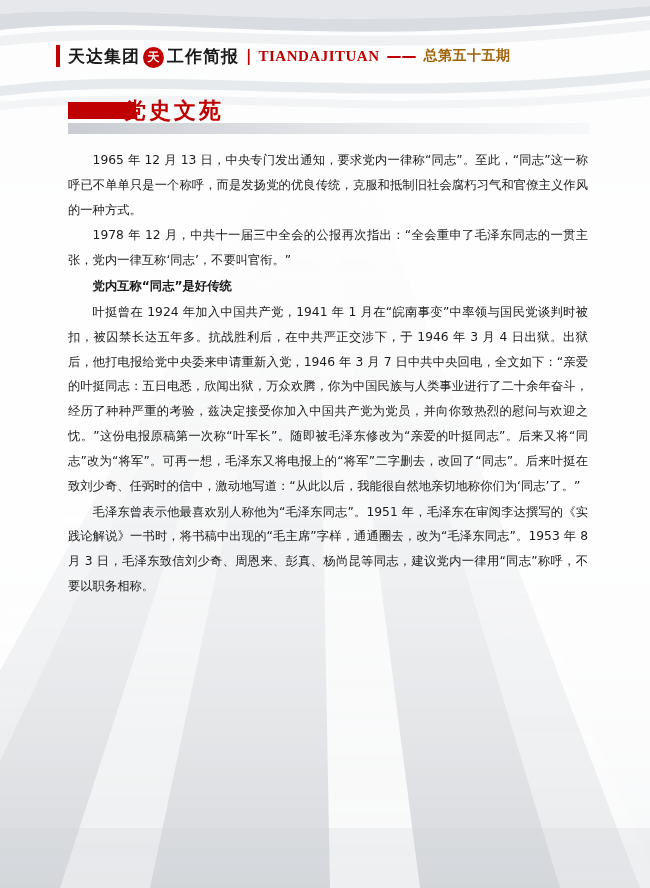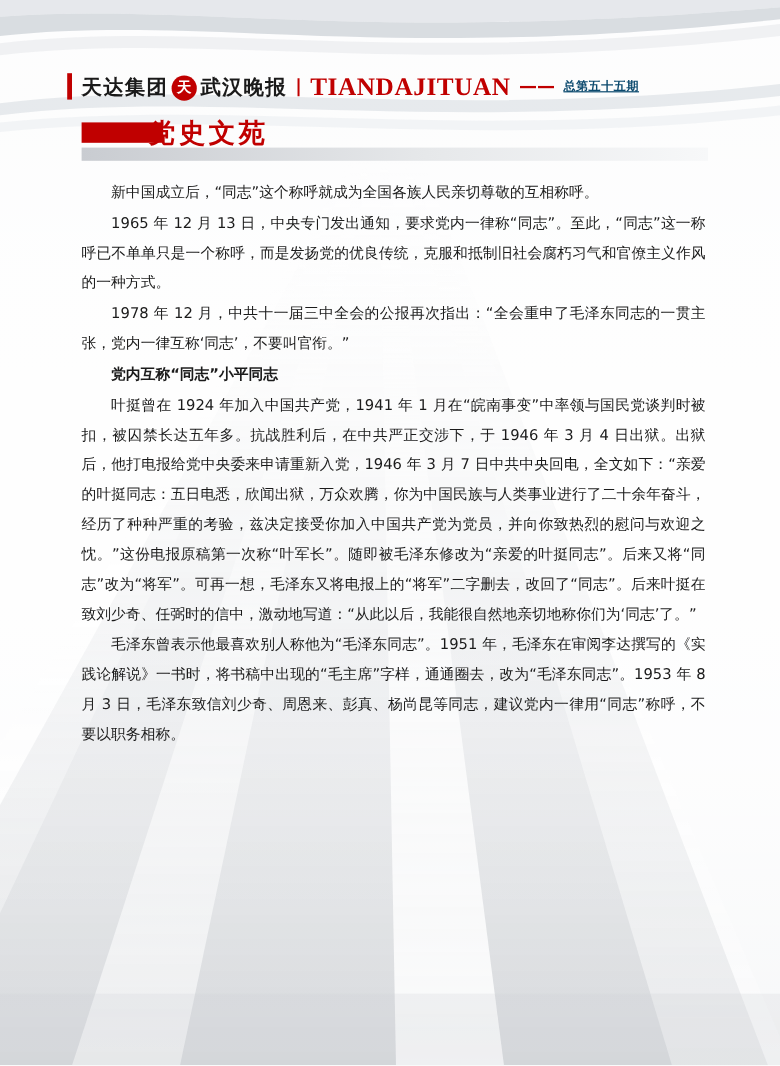--- a/index.html
+++ b/index.html
@@ -44,21 +44,21 @@
     position: absolute;
     left: 0; right: 0; top: 0;
     height: 160px;
     overflow: hidden;
   }
   .ribbons svg { display:block; width:100%; height:100%; }
 
   
   .masthead {
     position: absolute;
-    left: 0; right: 0; top: 46px;
+    left: 0; right: 0; top: 30px;
     height: 52px;
     display: flex;
     align-items: center;
     padding-left: 56px;
     box-sizing: border-box;
     z-index: 5;
   }
   .mast-bar {
     width: 4px;
     height: 22px;
@@ -91,31 +91,30 @@
     line-height: 1;
   }
   .mast-sep {
     color: #c00000;
     font-size: 15px;
     margin: 0 7px;
     font-weight: bold;
   }
   .mast-en {
     font-family: "Liberation Serif", "DejaVu Serif", serif;
-    font-size: 21px;
+    font-size: 15px;
     font-weight: bold;
     color: #c00000;
     letter-spacing: 0.5px;
   }
   .mast-issue {
-    font-size: 10px;
-    font-weight: bold;
-    color: #0c4a6e;
+    font-size: 14px;
+    font-weight: bold;
+    color: #a16207;
     letter-spacing: 0.5px;
-    text-decoration: underline;
   }
 
   
   .section-band {
     position: absolute;
     left: 68px;
     right: 60px;
     top: 100px;
     height: 34px;
     z-index: 5;
@@ -204,35 +203,34 @@
       <path d="M0,110 C200,90 380,126 650,96 L650,88 C380,118 200,82 0,102 Z" fill="#f1f3f5" opacity="0.9"></path>
     </svg>
   </div>
 
   <div class="masthead">
     <div class="mast-bar"></div>
     <div class="mast-cn">天达集团</div>
     <div class="mast-logo">
       <span>天</span>
     </div>
-    <div class="mast-cn">武汉晚报</div>
+    <div class="mast-cn">工作简报</div>
     <div class="mast-sep">|</div>
     <div class="mast-en">TIANDAJITUAN</div>
     <div class="mast-sep">——</div>
     <div class="mast-issue">总第五十五期</div>
   </div>
 
   <div class="section-band">
     <div class="band-grad"></div>
     <div class="band-red"></div>
     <div class="band-title">党史文苑</div>
   </div>
 
   <div class="article">
-    <p class="para">新中国成立后，“同志”这个称呼就成为全国各族人民亲切尊敬的互相称呼。</p>
     <p class="para">1965 年 12 月 13 日，中央专门发出通知，要求党内一律称“同志”。至此，“同志”这一称呼已不单单只是一个称呼，而是发扬党的优良传统，克服和抵制旧社会腐朽习气和官僚主义作风的一种方式。</p>
     <p class="para">1978 年 12 月，中共十一届三中全会的公报再次指出：“全会重申了毛泽东同志的一贯主张，党内一律互称‘同志’，不要叫官衔。”</p>
-    <p class="para subhead">党内互称“同志”小平同志</p>
+    <p class="para subhead">党内互称“同志”是好传统</p>
     <p class="para">叶挺曾在 1924 年加入中国共产党，1941 年 1 月在“皖南事变”中率领与国民党谈判时被扣，被囚禁长达五年多。抗战胜利后，在中共严正交涉下，于 1946 年 3 月 4 日出狱。出狱后，他打电报给党中央委来申请重新入党，1946 年 3 月 7 日中共中央回电，全文如下：“亲爱的叶挺同志：五日电悉，欣闻出狱，万众欢腾，你为中国民族与人类事业进行了二十余年奋斗，经历了种种严重的考验，兹决定接受你加入中国共产党为党员，并向你致热烈的慰问与欢迎之忱。”这份电报原稿第一次称“叶军长”。随即被毛泽东修改为“亲爱的叶挺同志”。后来又将“同志”改为“将军”。可再一想，毛泽东又将电报上的“将军”二字删去，改回了“同志”。后来叶挺在致刘少奇、任弼时的信中，激动地写道：“从此以后，我能很自然地亲切地称你们为‘同志’了。”</p>
     <p class="para">毛泽东曾表示他最喜欢别人称他为“毛泽东同志”。1951 年，毛泽东在审阅李达撰写的《实践论解说》一书时，将书稿中出现的“毛主席”字样，通通圈去，改为“毛泽东同志”。1953 年 8 月 3 日，毛泽东致信刘少奇、周恩来、彭真、杨尚昆等同志，建议党内一律用“同志”称呼，不要以职务相称。</p>
   </div>
 
 </div>
 
 </body></html>

